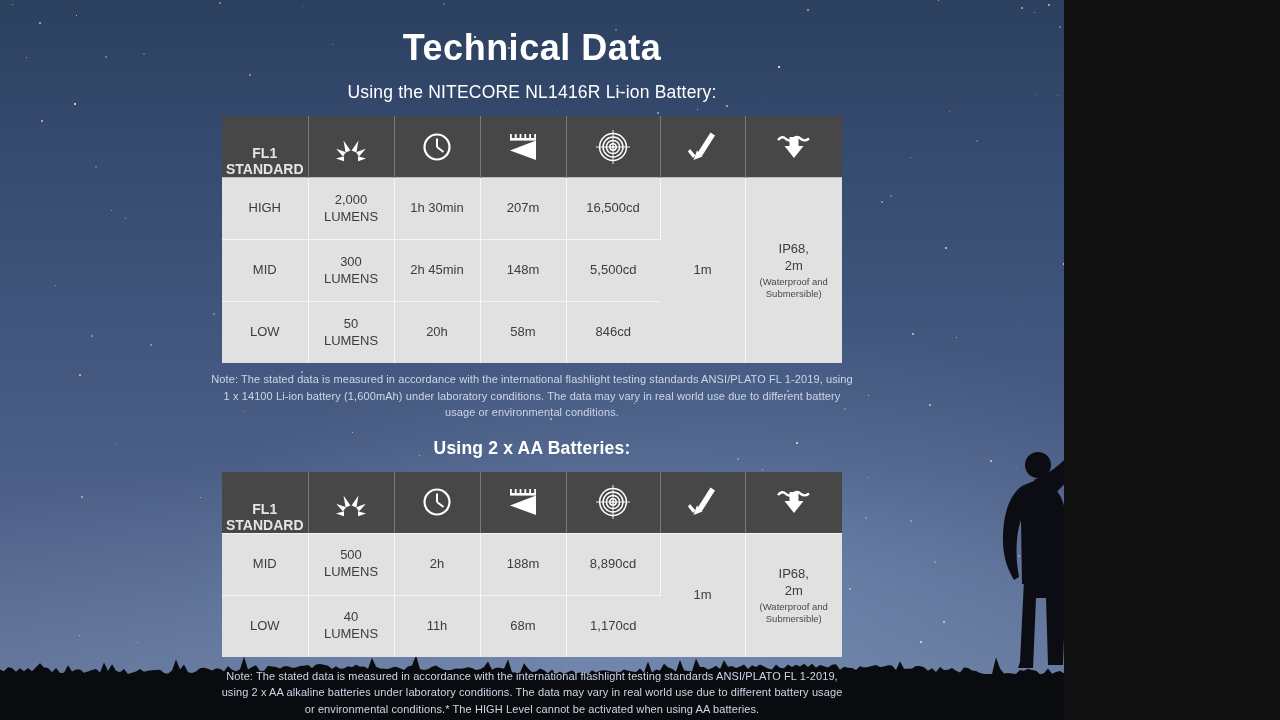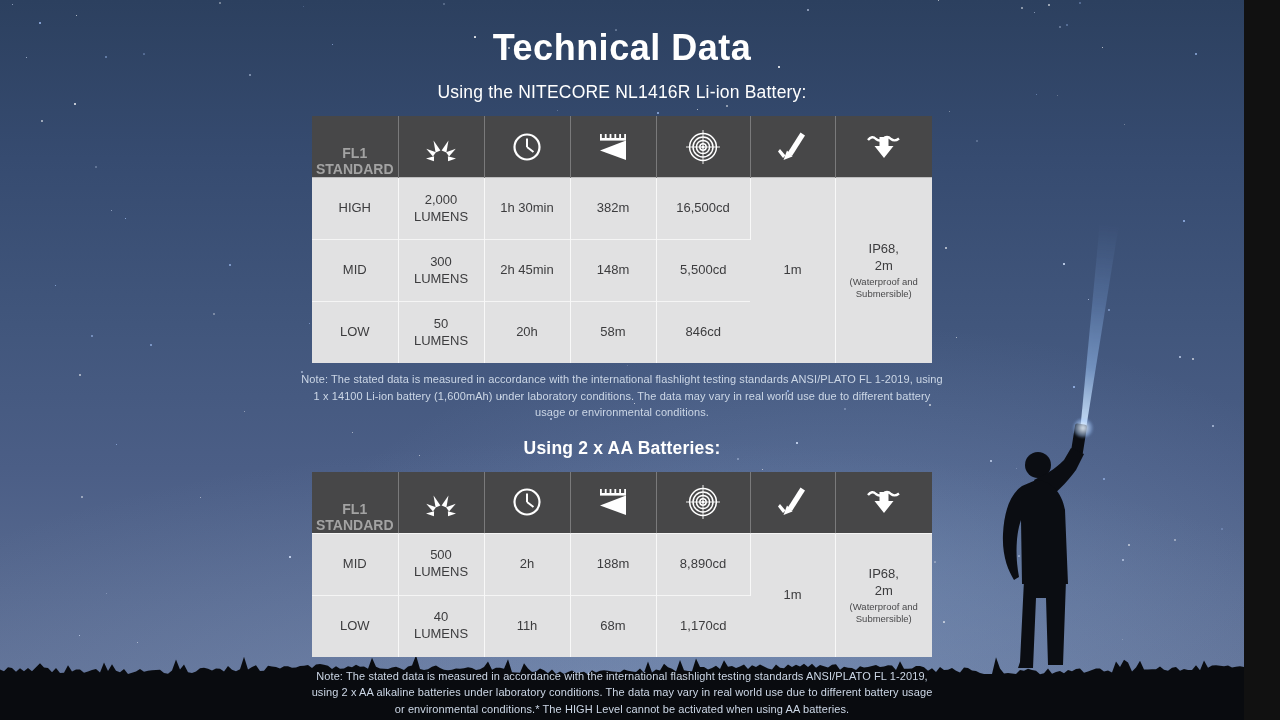--- a/index.html
+++ b/index.html
@@ -1,16 +1,16 @@
 <!DOCTYPE html>
 <html><head>
 <meta charset="utf-8">
 <style>
   html,body{margin:0;padding:0;background:#111;}
-  #screen{position:relative;width:1244px;height:720px;overflow:hidden;
+  #screen{position:relative;width:1064px;height:720px;overflow:hidden;
           font-family:"Liberation Sans",sans-serif;
           background:
             radial-gradient(ellipse 900px 420px at 68% 80%, rgba(140,170,210,.28), rgba(140,170,210,0) 60%),
             radial-gradient(ellipse 1400px 500px at 50% 104%, rgba(150,175,215,.33), rgba(150,175,215,0) 62%),
             linear-gradient(180deg,#2c405f 0%,#364b70 22%,#41567c 45%,#4b5e86 65%,#57698f 82%,#637498 100%);}
   .layer{position:absolute;inset:0;}
   #stars{z-index:1;}
   .star{position:absolute;border-radius:50%;}
   
   #beam{position:absolute;left:1063px;top:224px;width:40px;height:206px;z-index:4;
@@ -32,21 +32,21 @@
   table.spec{border-collapse:collapse;width:620px;margin:13px auto 0;table-layout:fixed;}
   table.spec th{background:#474748;height:50px;padding:0;vertical-align:middle;
         border-right:1px solid rgba(255,255,255,.28);}
   table.spec th:last-child{border-right:none;}
   table.spec td{background:#e1e1e2;color:#3c3c3e;font-size:13px;height:57px;
         vertical-align:middle;padding:2px 3px;line-height:1.3;
         border-right:1px solid rgba(255,255,255,.75);
         border-top:1px solid rgba(255,255,255,.65);}
   table.spec td:last-child{border-right:none;}
   table.spec tr:first-child td{border-top:none;}
-  .fl1{color:#a3a3a3;font-size:14px;font-weight:bold;line-height:1.15;white-space:pre-line;margin-top:29px;}
+  .fl1{color:#e5e5e5;font-size:14px;font-weight:bold;line-height:1.15;white-space:pre-line;margin-top:29px;}
   .pre{white-space:pre-line;}
   .wp-main{font-size:13px;}
   .wp-sub{font-size:9.5px;line-height:1.25;color:#49494b;margin-top:1px;}
   .note{margin:8px auto 0;max-width:650px;font-size:11px;line-height:1.5;
         color:#ccd7e6;letter-spacing:.1px;}
   .note2{max-width:632px;margin-top:11px;}
   th svg{display:block;margin:0 auto;}
 </style>
 </head>
 <body>
@@ -300,21 +300,21 @@
                 <path d="M2,9 Q6,4 10,8 Q13.5,11 17,8 Q21,4 25,8 Q28.5,11 33,7.5" stroke="#fff" stroke-width="2.4" fill="none"></path>
                 <path d="M13.5,6 H22.5 V15 H27.5 L18,27 L8.5,15 H13.5 Z" fill="#fff"></path>
               </svg>
         </th>
       </tr>
       <tr>
         <td>HIGH</td>
         <td class="pre">2,000
 LUMENS</td>
         <td>1h 30min</td>
-        <td>382m</td>
+        <td>207m</td>
         <td>16,500cd</td>
         <td rowspan="3">1m</td>
         <td rowspan="3">
           <div class="wp-main pre">IP68,
 2m</div>
           <div class="wp-sub">(Waterproof and Submersible)</div>
         </td>
       </tr>
       <tr>
         <td>MID</td>

